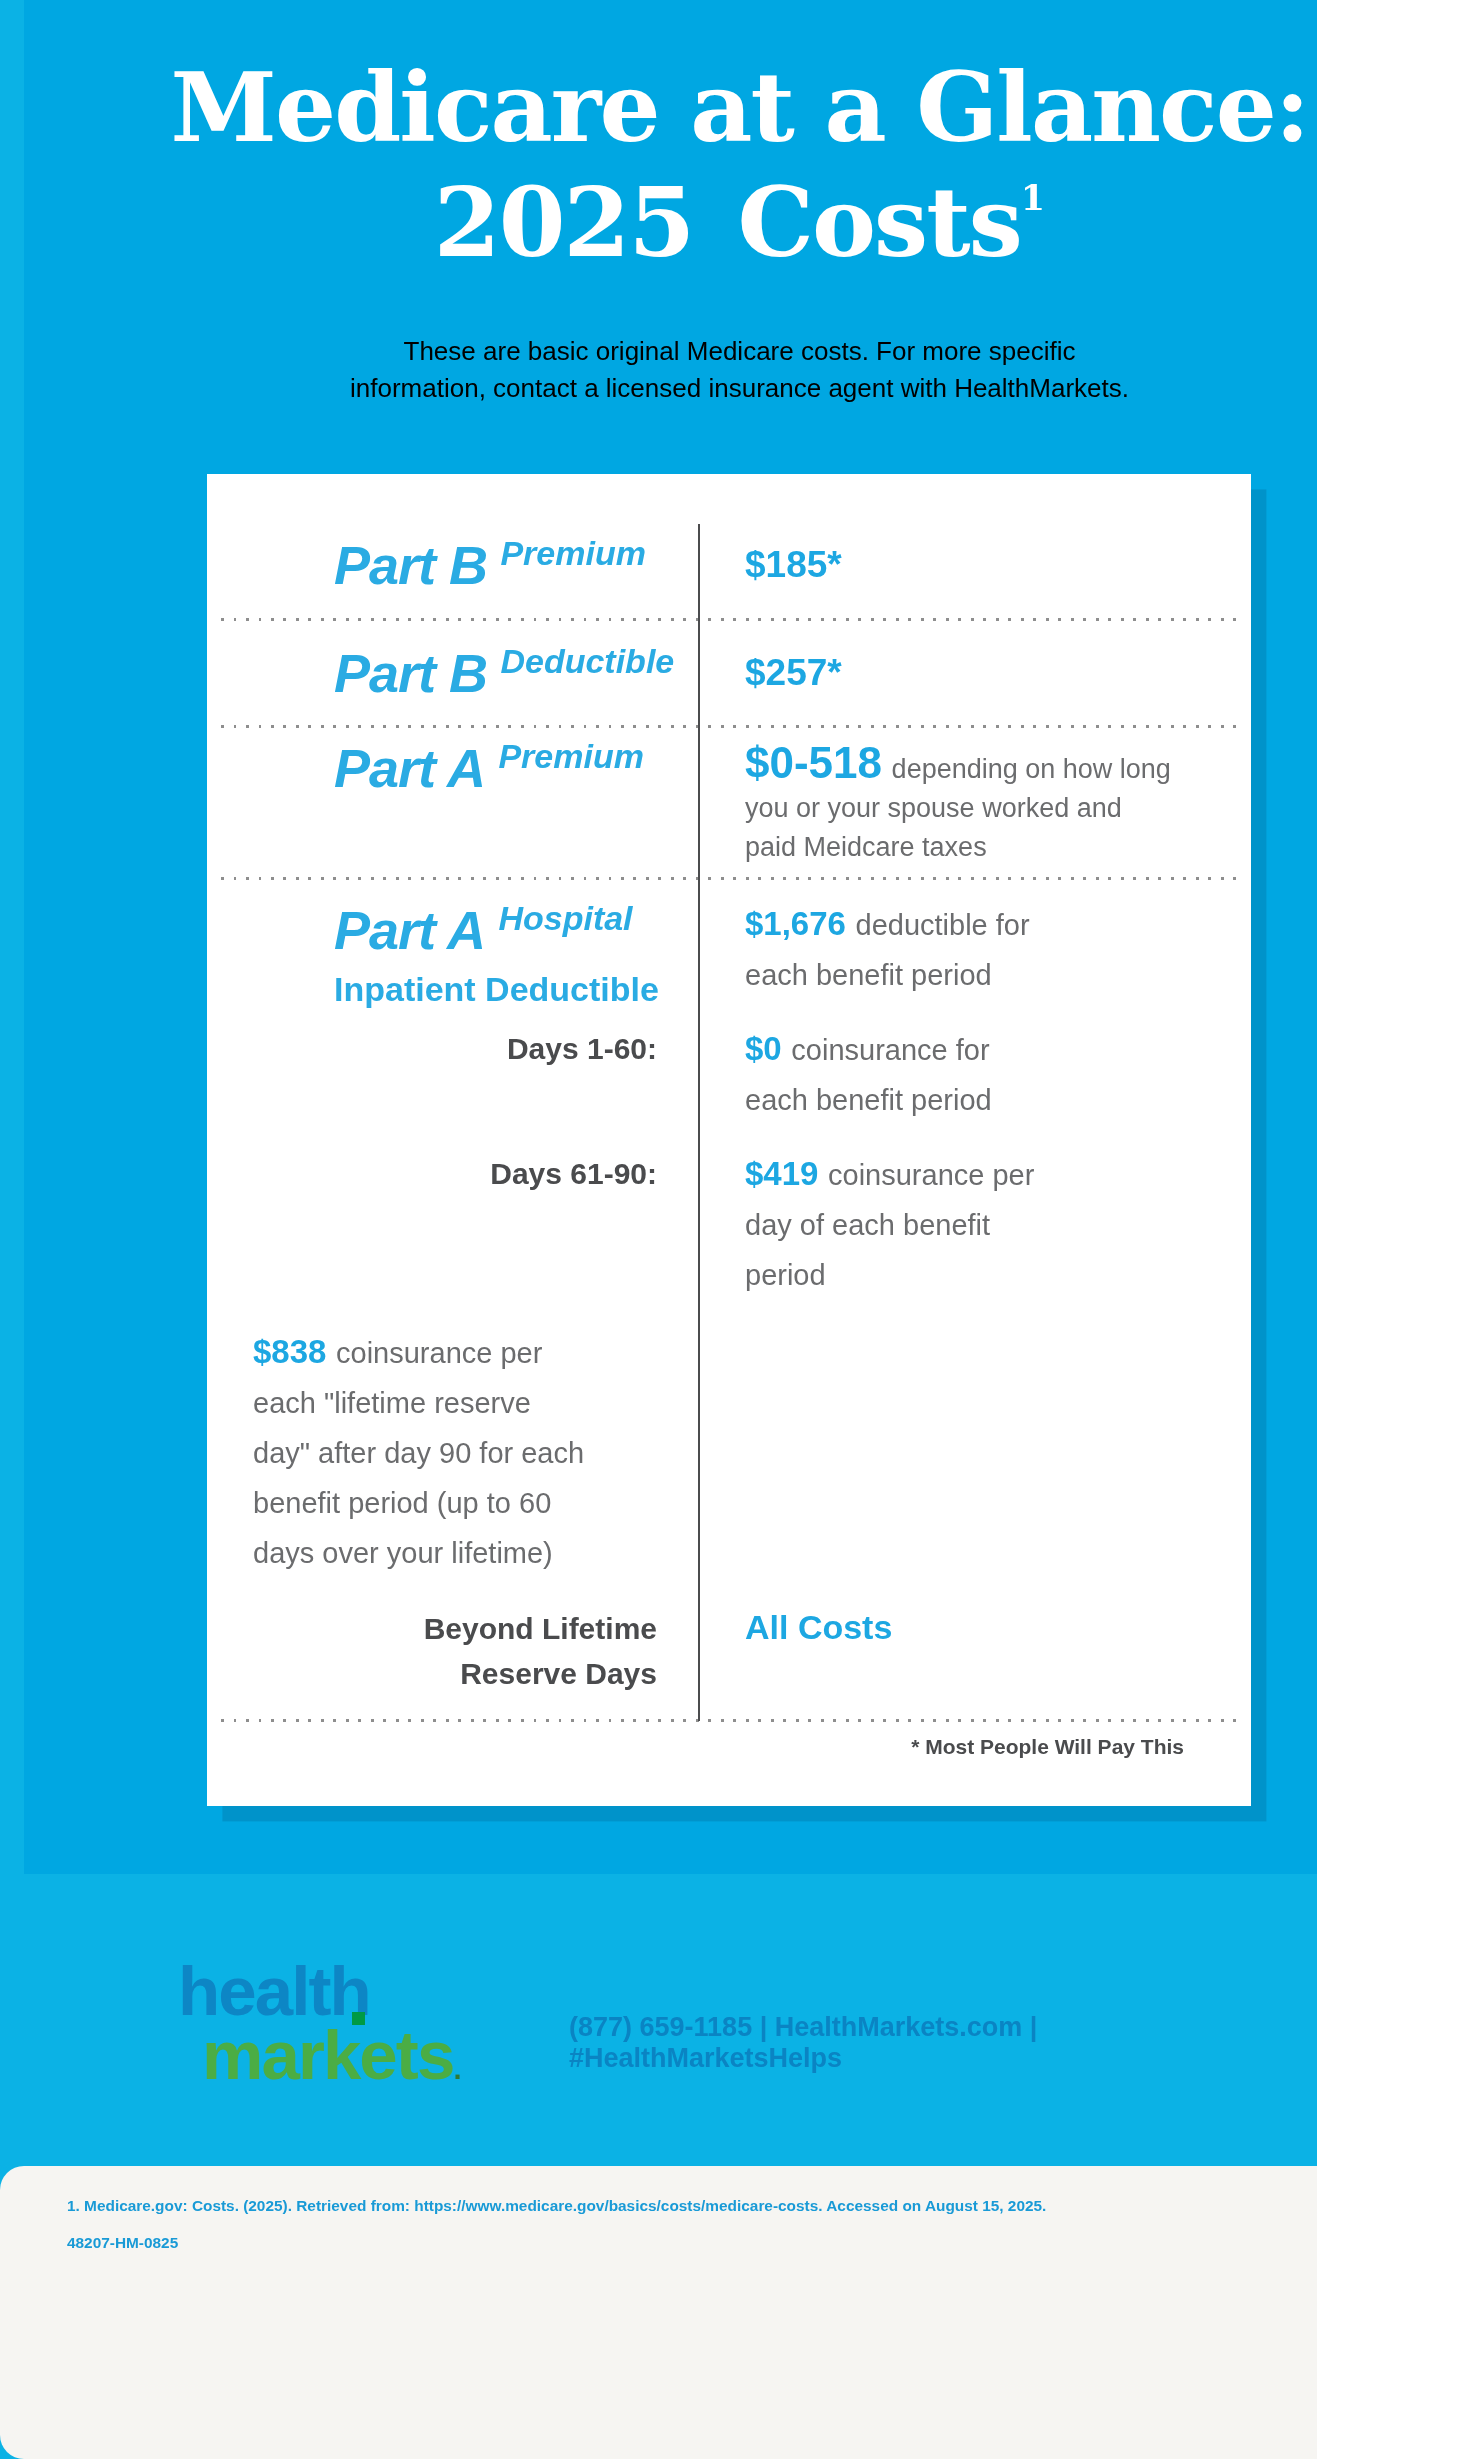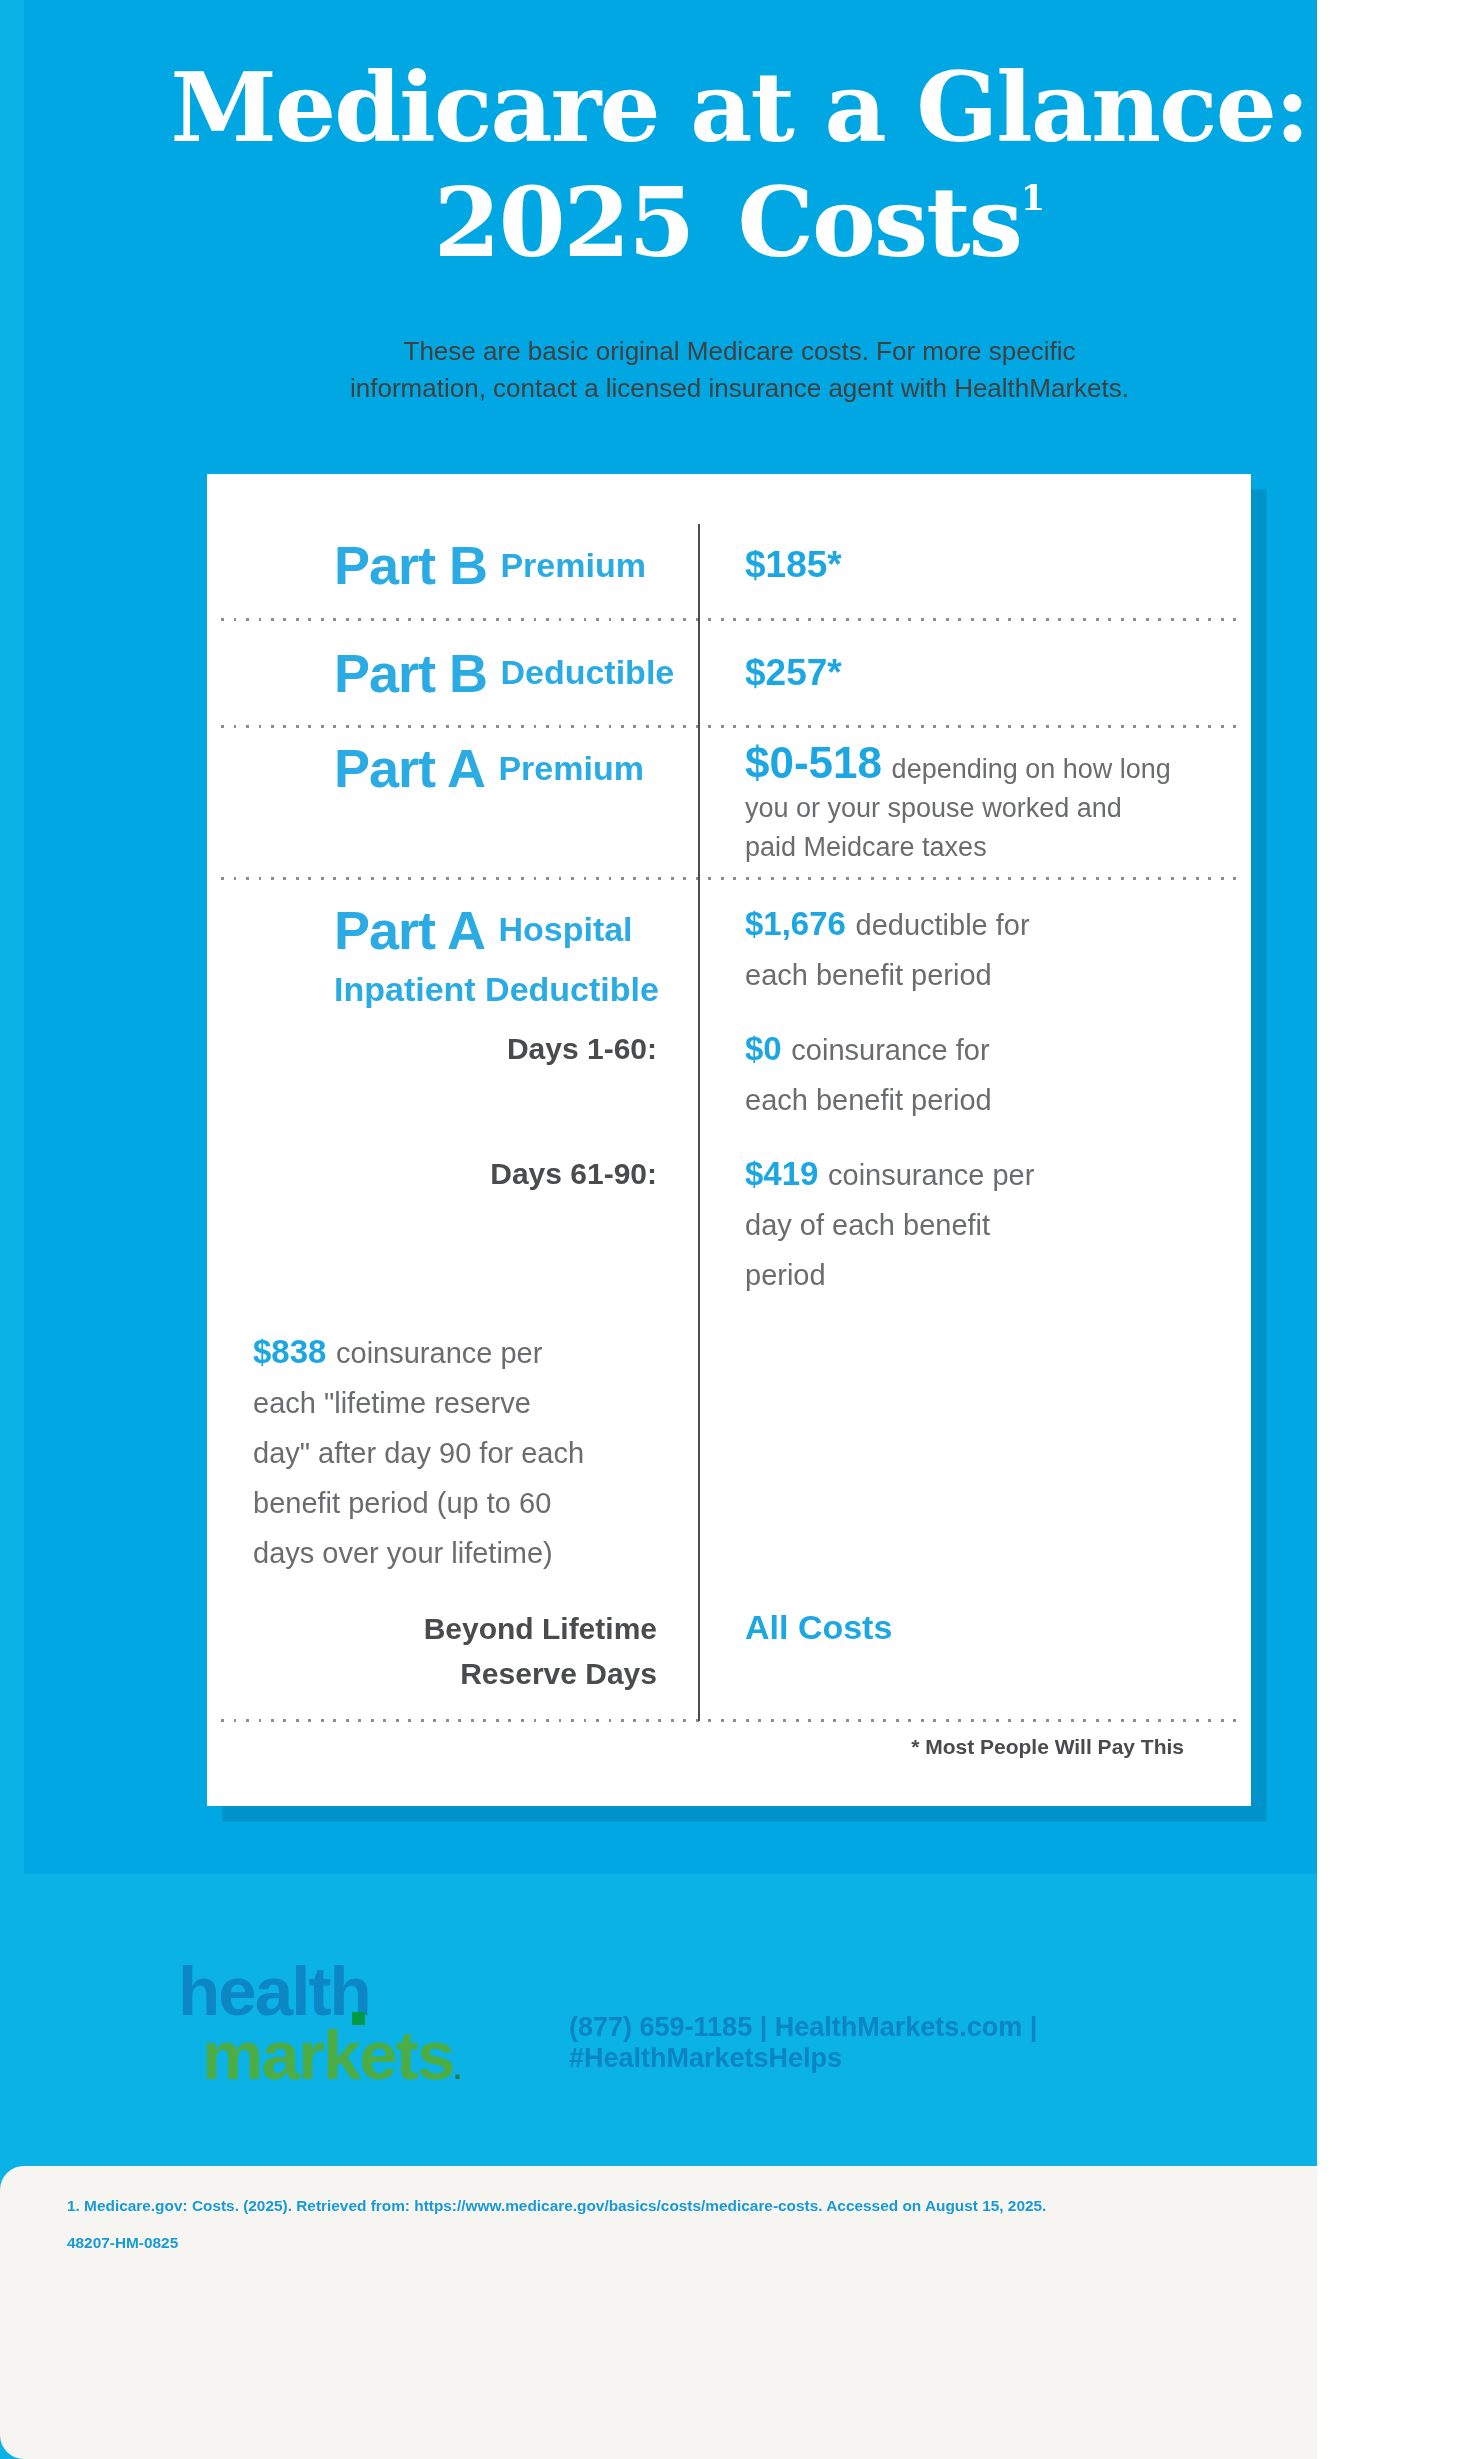--- a/index.html
+++ b/index.html
@@ -8,35 +8,35 @@
   .page { position:relative; width:1317px; height:2459px; background:#0bb2e5; overflow:hidden; }
   .panel { position:absolute; left:24px; top:0; width:1412px; height:1874px; background:#00a7e2; }
 
   
   .title { position:absolute; left:0; top:50px; width:1479px; text-align:center;
            color:#ffffff; font-family:"DejaVu Serif", serif; font-weight:bold;
            font-size:96px; line-height:115px; letter-spacing:-1.9px; }
   .title .gap { display:inline-block; width:44px; }
   .title .sup { font-size:35px; position:relative; top:-46px; letter-spacing:0; }
   .subtitle { position:absolute; left:0; top:333px; width:1479px; text-align:center;
-              color:#404040; font-size:26px; line-height:37px; }
+              color:#000000; font-size:26px; line-height:37px; }
 
   
   .card { position:absolute; left:207px; top:474px; width:1044px; height:1332px;
           background:#ffffff; box-shadow:15.4px 15.4px 0 0 #0093ca; padding-top:38px; }
   .divider { position:absolute; left:491px; top:50px; width:1.9px; height:1197px; background:#4b4c4e; }
   .dots { height:2.9px; margin:0 14.4px;
           background:repeating-linear-gradient(to right,#8e8e8e 0 2.9px,transparent 2.9px 12.5px); }
   .row { display:flex; }
   .cl { width:492px; flex:none;padding-left:20px; }
   .cl.pl { padding-left:127px; }
   .cl.pr { text-align:right; padding-right:42px; }
   .cr { flex:1; padding-left:46px; }
   .r-center { align-items:center; }
-  .plabel { display:flex; align-items:center; gap:13.4px; }
+  .plabel { display:flex; align-items:flex-start; gap:13.4px;font-style:italic; }
   .part  { font-size:54px; font-weight:bold; color:#2aabe3; letter-spacing:-1px; }
   .psub  { font-size:34px; font-weight:bold; color:#2aabe3; }
   .psub2 { font-size:34px; font-weight:bold; color:#2aabe3; margin-top:9.6px; }
   .days  { font-size:30px; font-weight:bold; color:#4a4b4d; line-height:50px; white-space:pre-line; }
   .days2 { line-height:45px; }
   .hl    { font-size:33px; font-weight:bold; color:#1da7e2; }
   .v-big { font-size:37px; }
   .v-all { font-size:34px; }
   .vline { font-size:29px; line-height:50px; color:#6b6c6e; }
   .rest  { white-space:pre-line; margin-left:9.6px; }

